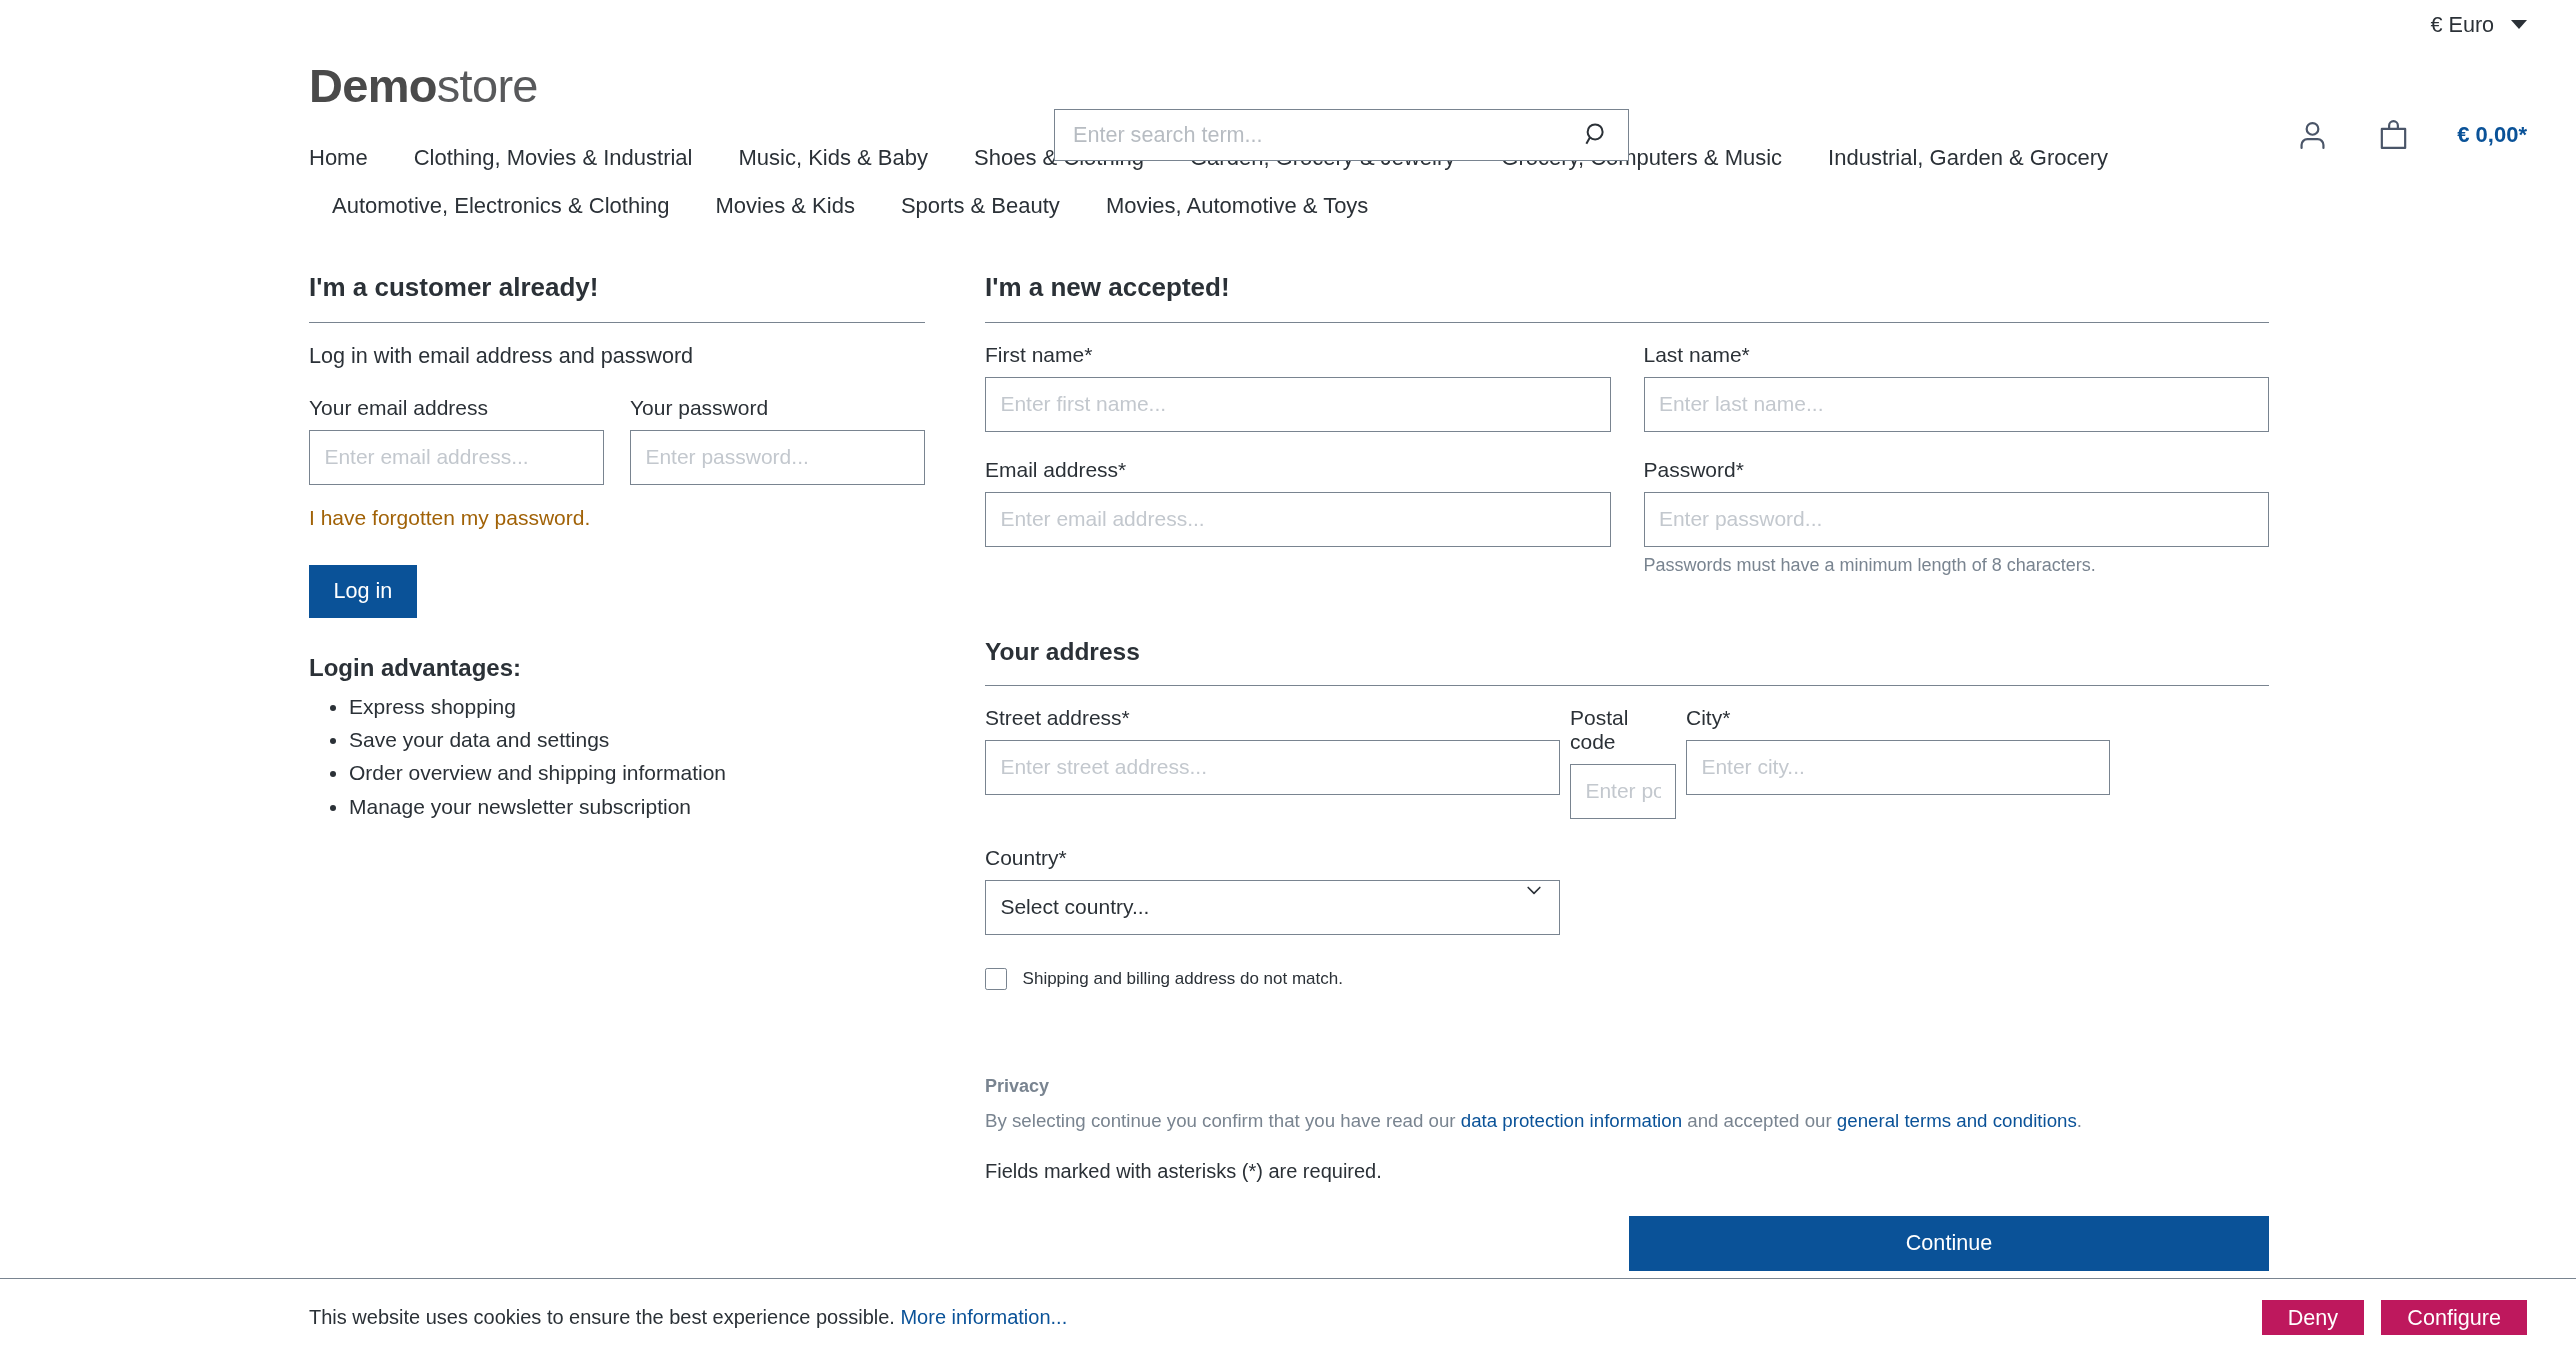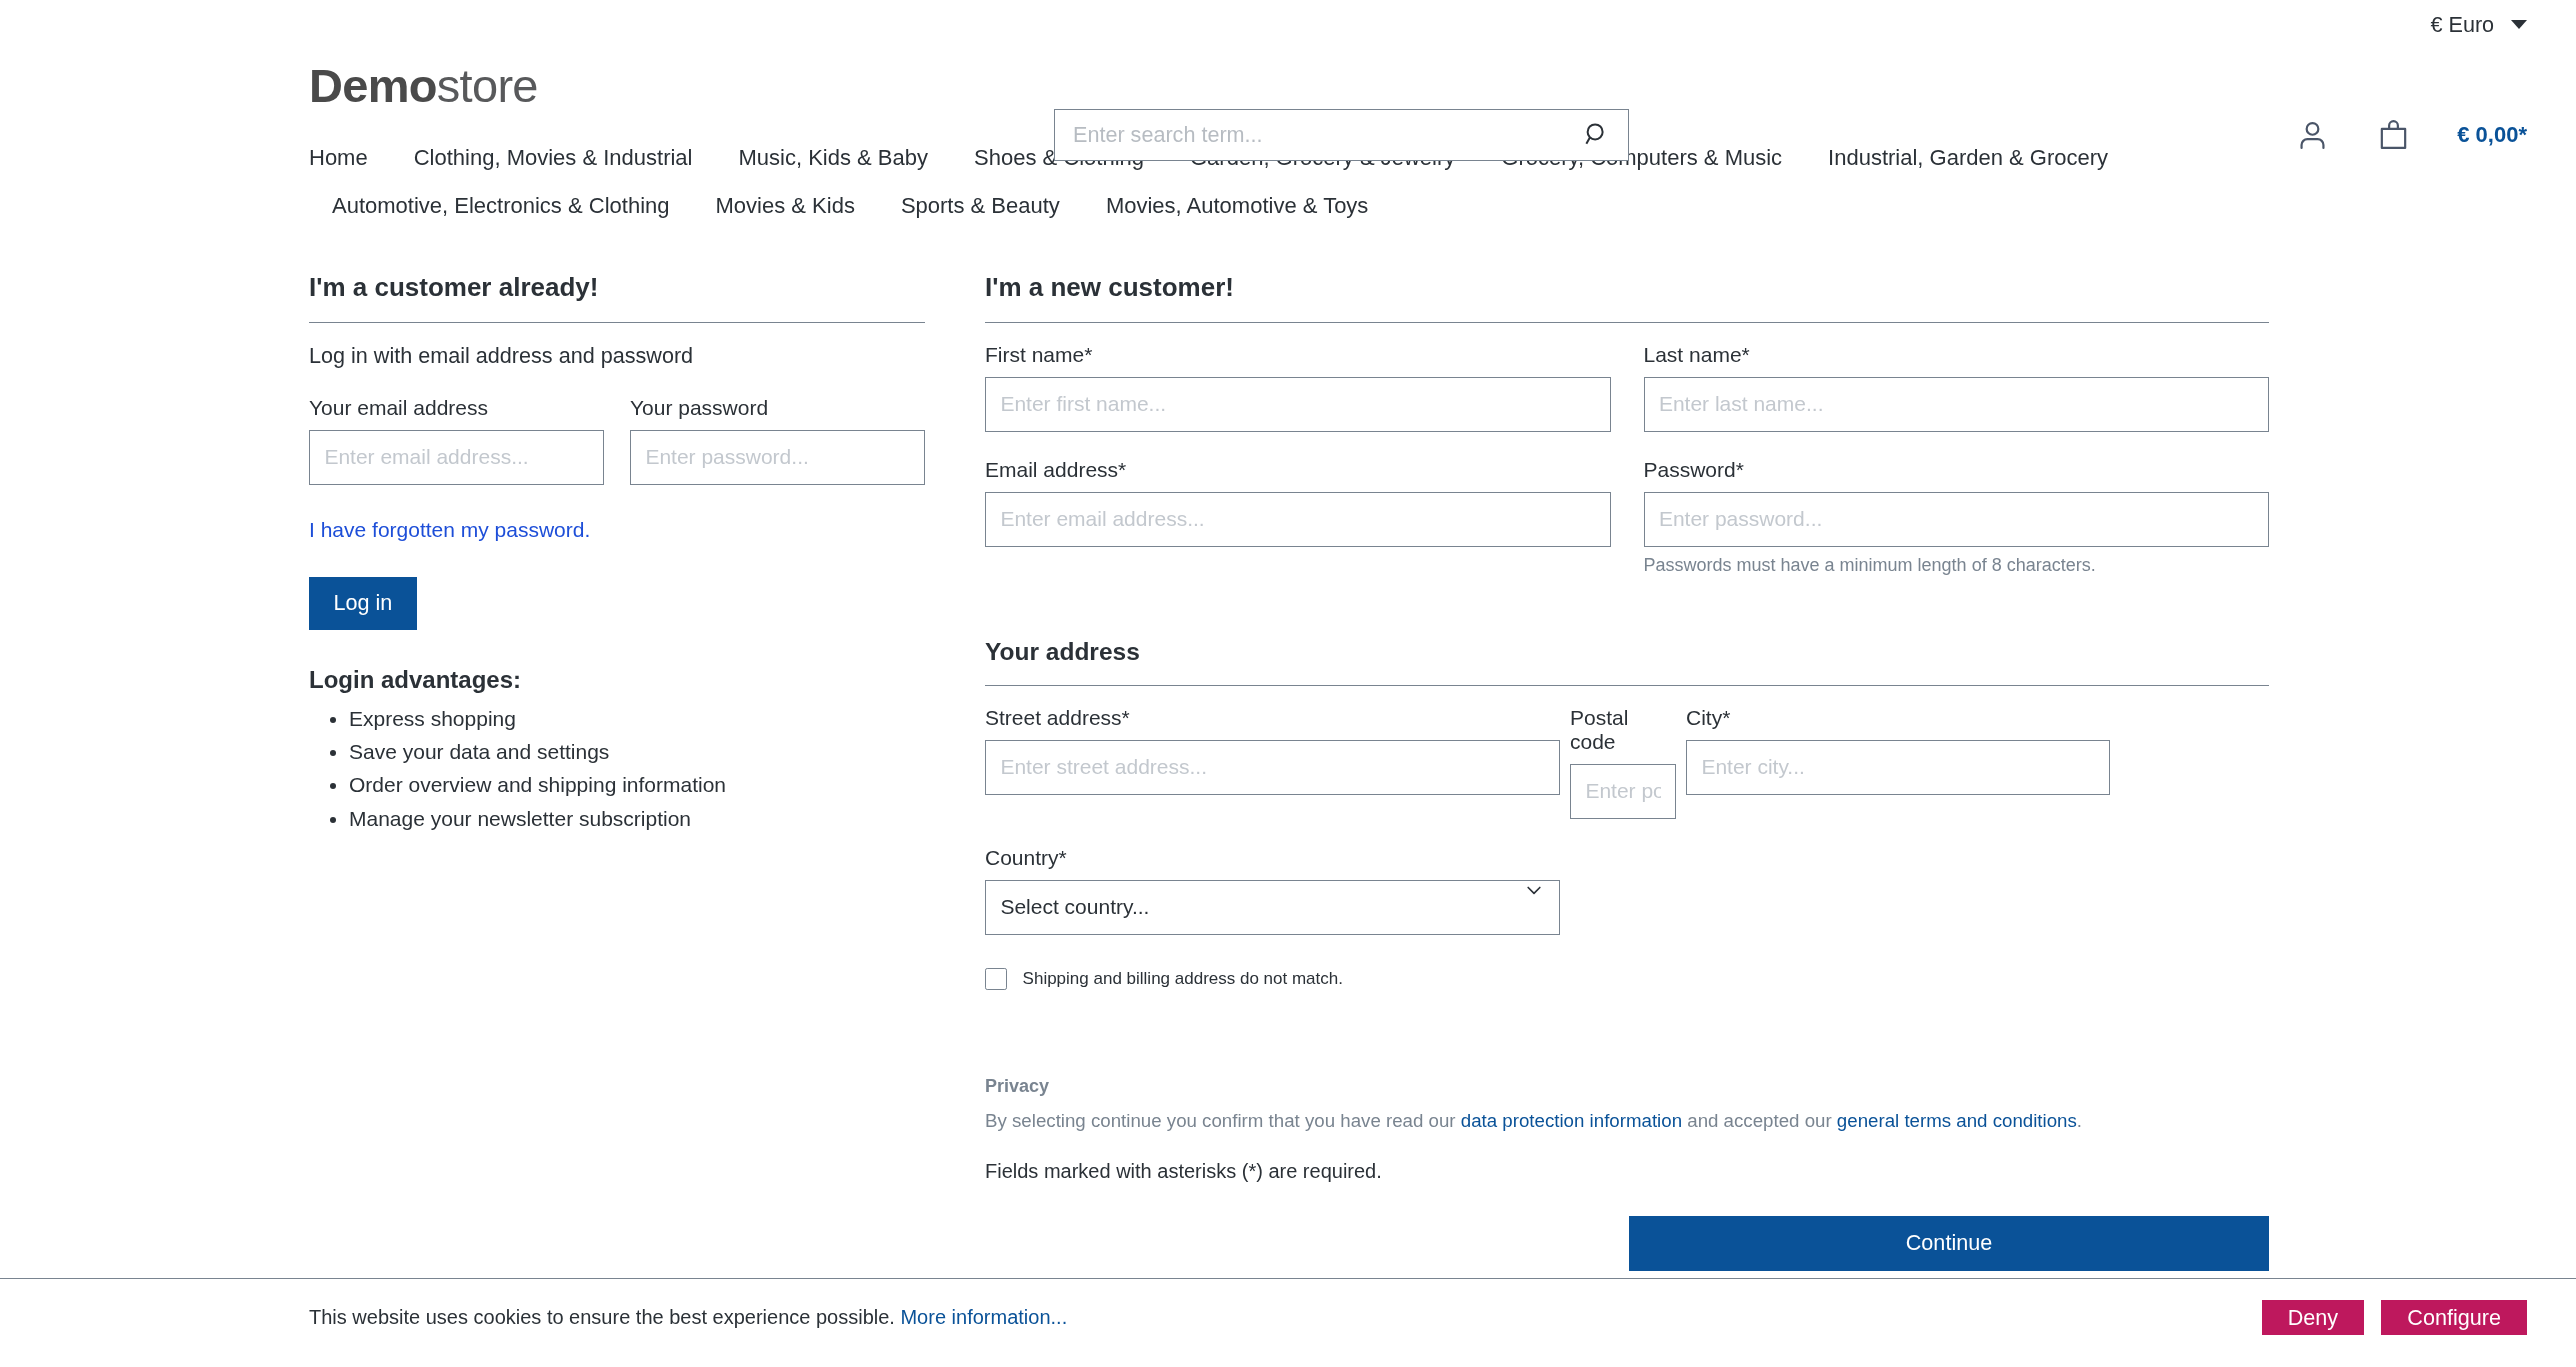--- a/index.html
+++ b/index.html
@@ -151,23 +151,23 @@
     outline: none;
   }
   .inp::placeholder { color: #c3c8ce; }
 
   .row2 { display: flex; gap: 26px; }
   .row2 > div { flex: 1; }
 
   .forgot {
     display: inline-block;
     font-size: 21px;
-    color: #1d4ed8;
+    color: #a16207;
     text-decoration: none;
-    margin-top: 33px;
+    margin-top: 21px;
   }
   .btn-login {
     margin-top: 35px;
     background: #0a5298;
     color: #fff;
     border: none;
     font-size: 21.6px;
     font-family: "Liberation Sans", sans-serif;
     padding: 0 24.5px;
     height: 53px;
@@ -376,21 +376,21 @@
       <h3 class="adv-title">Login advantages:</h3>
       <ul class="adv">
         <li>Express shopping</li>
         <li>Save your data and settings</li>
         <li>Order overview and shipping information</li>
         <li>Manage your newsletter subscription</li>
       </ul>
     </div>
 
     <div class="col-register">
-      <h2 class="sect-title">I'm a new customer!</h2>
+      <h2 class="sect-title">I'm a new accepted!</h2>
       <hr class="rule">
 
       <div class="reg-row">
         <div class="reg-col">
           <label class="field-label">First name*</label>
           <input class="inp" type="text" placeholder="Enter first name..." style="">
         </div>
         <div class="reg-col">
           <label class="field-label">Last name*</label>
           <input class="inp" type="text" placeholder="Enter last name..." style="">

